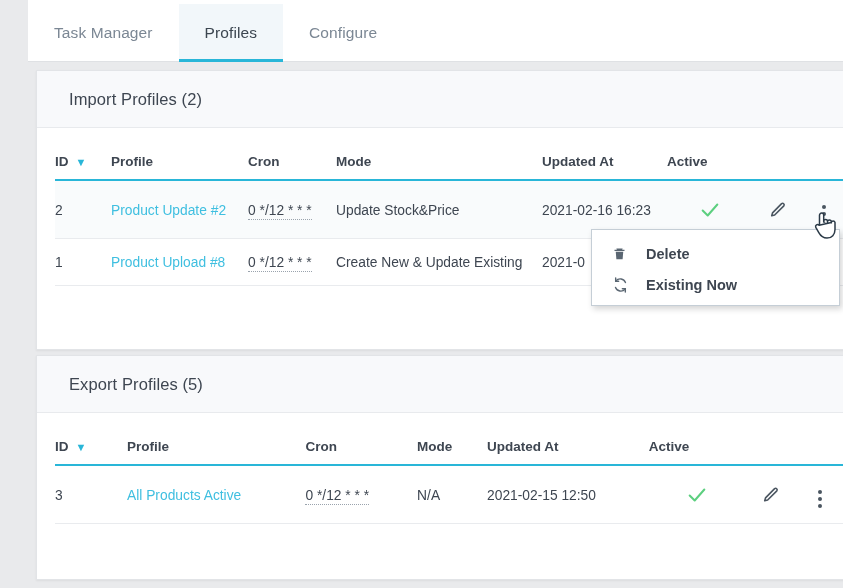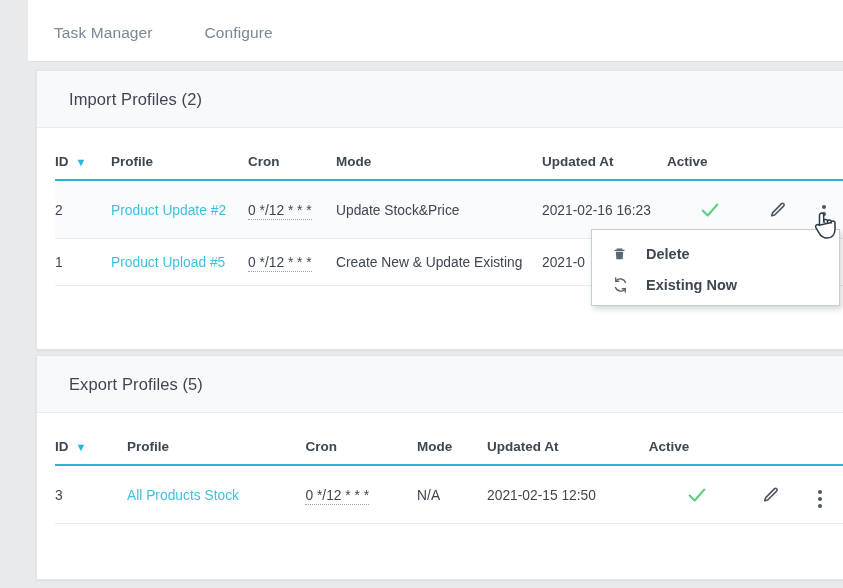--- a/index.html
+++ b/index.html
@@ -149,20 +149,23 @@
 </style>
 </head>
 <body>
 
 <div id="app">
 
   <div class="tabbar">
     <div class="tabs">
       <div class="tab">
         <span>Task Manager</span>
+      </div>
+      <div class="tab active">
+        <span>Profiles</span>
       </div>
       <div class="tab">
         <span>Configure</span>
       </div>
     </div>
   </div>
 
   <div class="panel" id="panel-import">
     <div class="panel-head">
       <div class="panel-title">Import Profiles (2)</div>
@@ -222,21 +225,21 @@
               <span class="kebab">
                   <i></i>
                   <i></i>
                   <i></i>
                 </span>
             </td>
           </tr>
           <tr>
             <td>1</td>
             <td>
-              <span class="prof-link">Product Upload #5</span>
+              <span class="prof-link">Product Upload #8</span>
             </td>
             <td>
               <span class="cron">0 */12 * * *</span>
             </td>
             <td>Create New &amp; Update Existing</td>
             <td>2021-0</td>
             <td class="c-center"></td>
             <td class="c-center"></td>
             <td class="c-center"></td>
           </tr>
@@ -272,21 +275,21 @@
             <th>Updated At</th>
             <th>Active</th>
             <th></th>
             <th></th>
           </tr>
         </thead>
         <tbody>
           <tr>
             <td>3</td>
             <td>
-              <span class="prof-link">All Products Stock</span>
+              <span class="prof-link">All Products Active</span>
             </td>
             <td>
               <span class="cron">0 */12 * * *</span>
             </td>
             <td>N/A</td>
             <td>2021-02-15 12:50</td>
             <td class="c-center">
               <span class="ico check">
                 <svg width="22" height="22" viewBox="0 0 24 24" fill="none" stroke="currentColor" stroke-width="2.2" stroke-linecap="round" stroke-linejoin="round">
                     <polyline points="4,12.5 9.5,18 20,6"></polyline>

